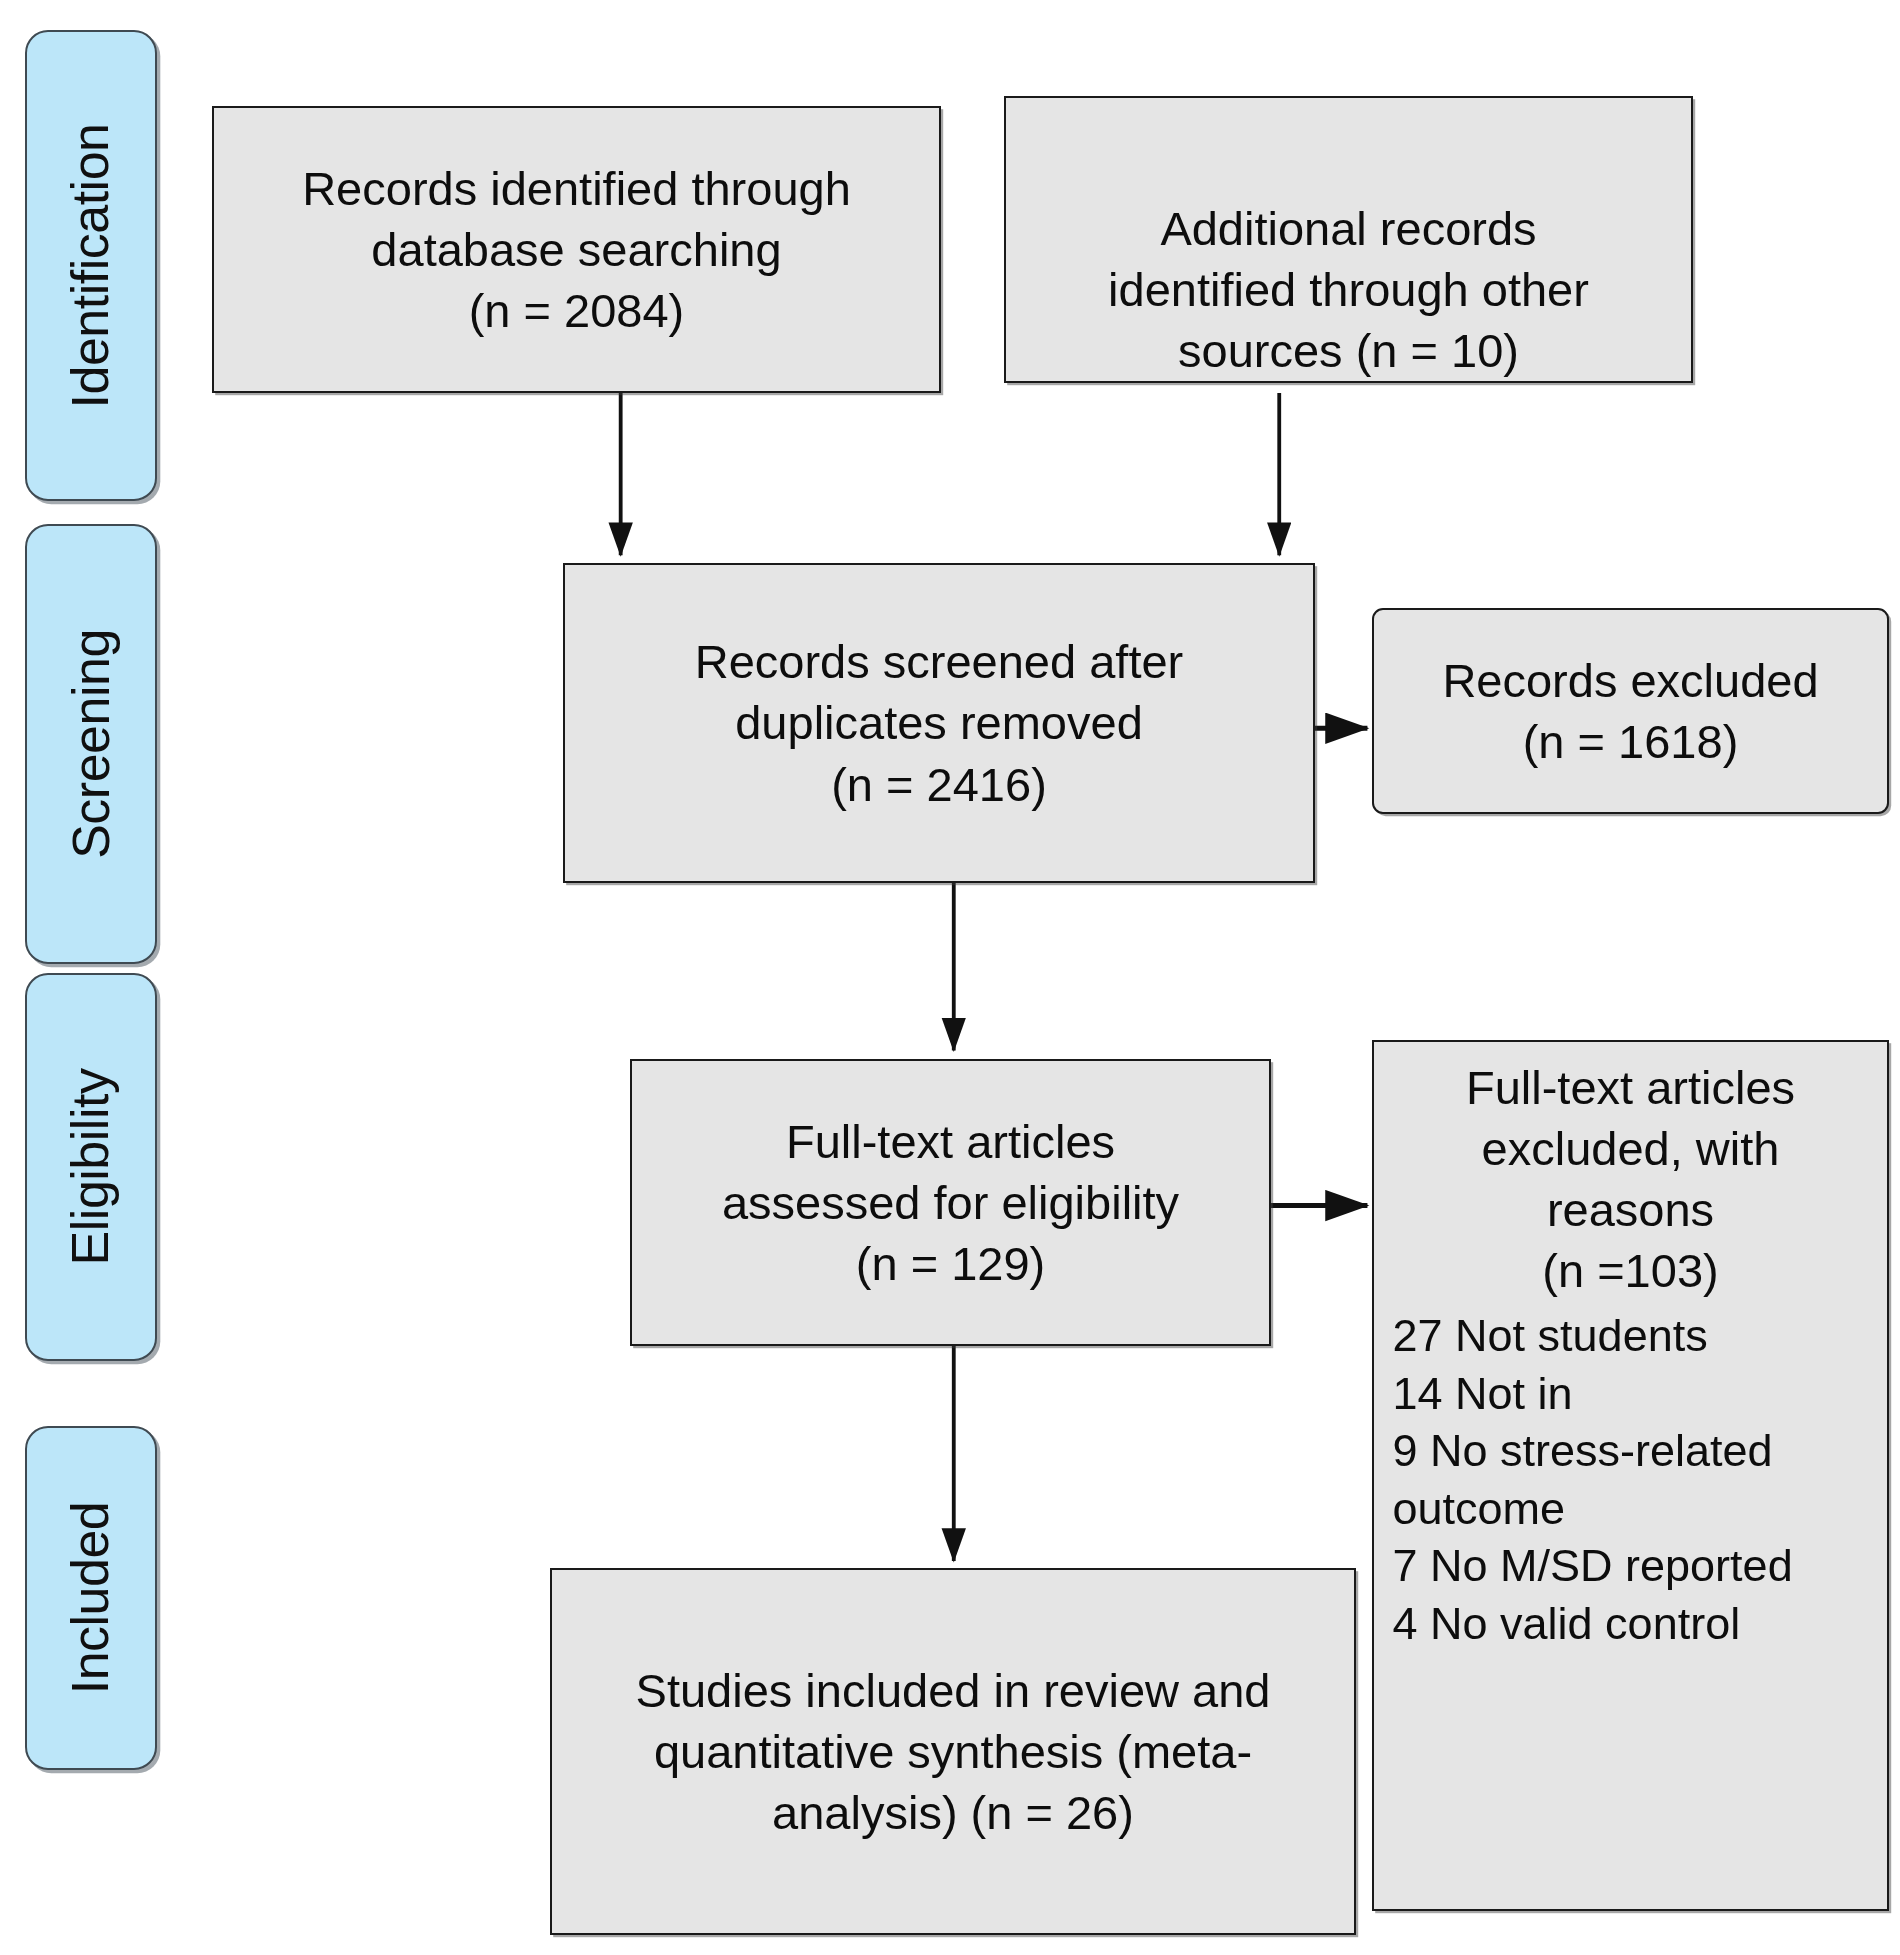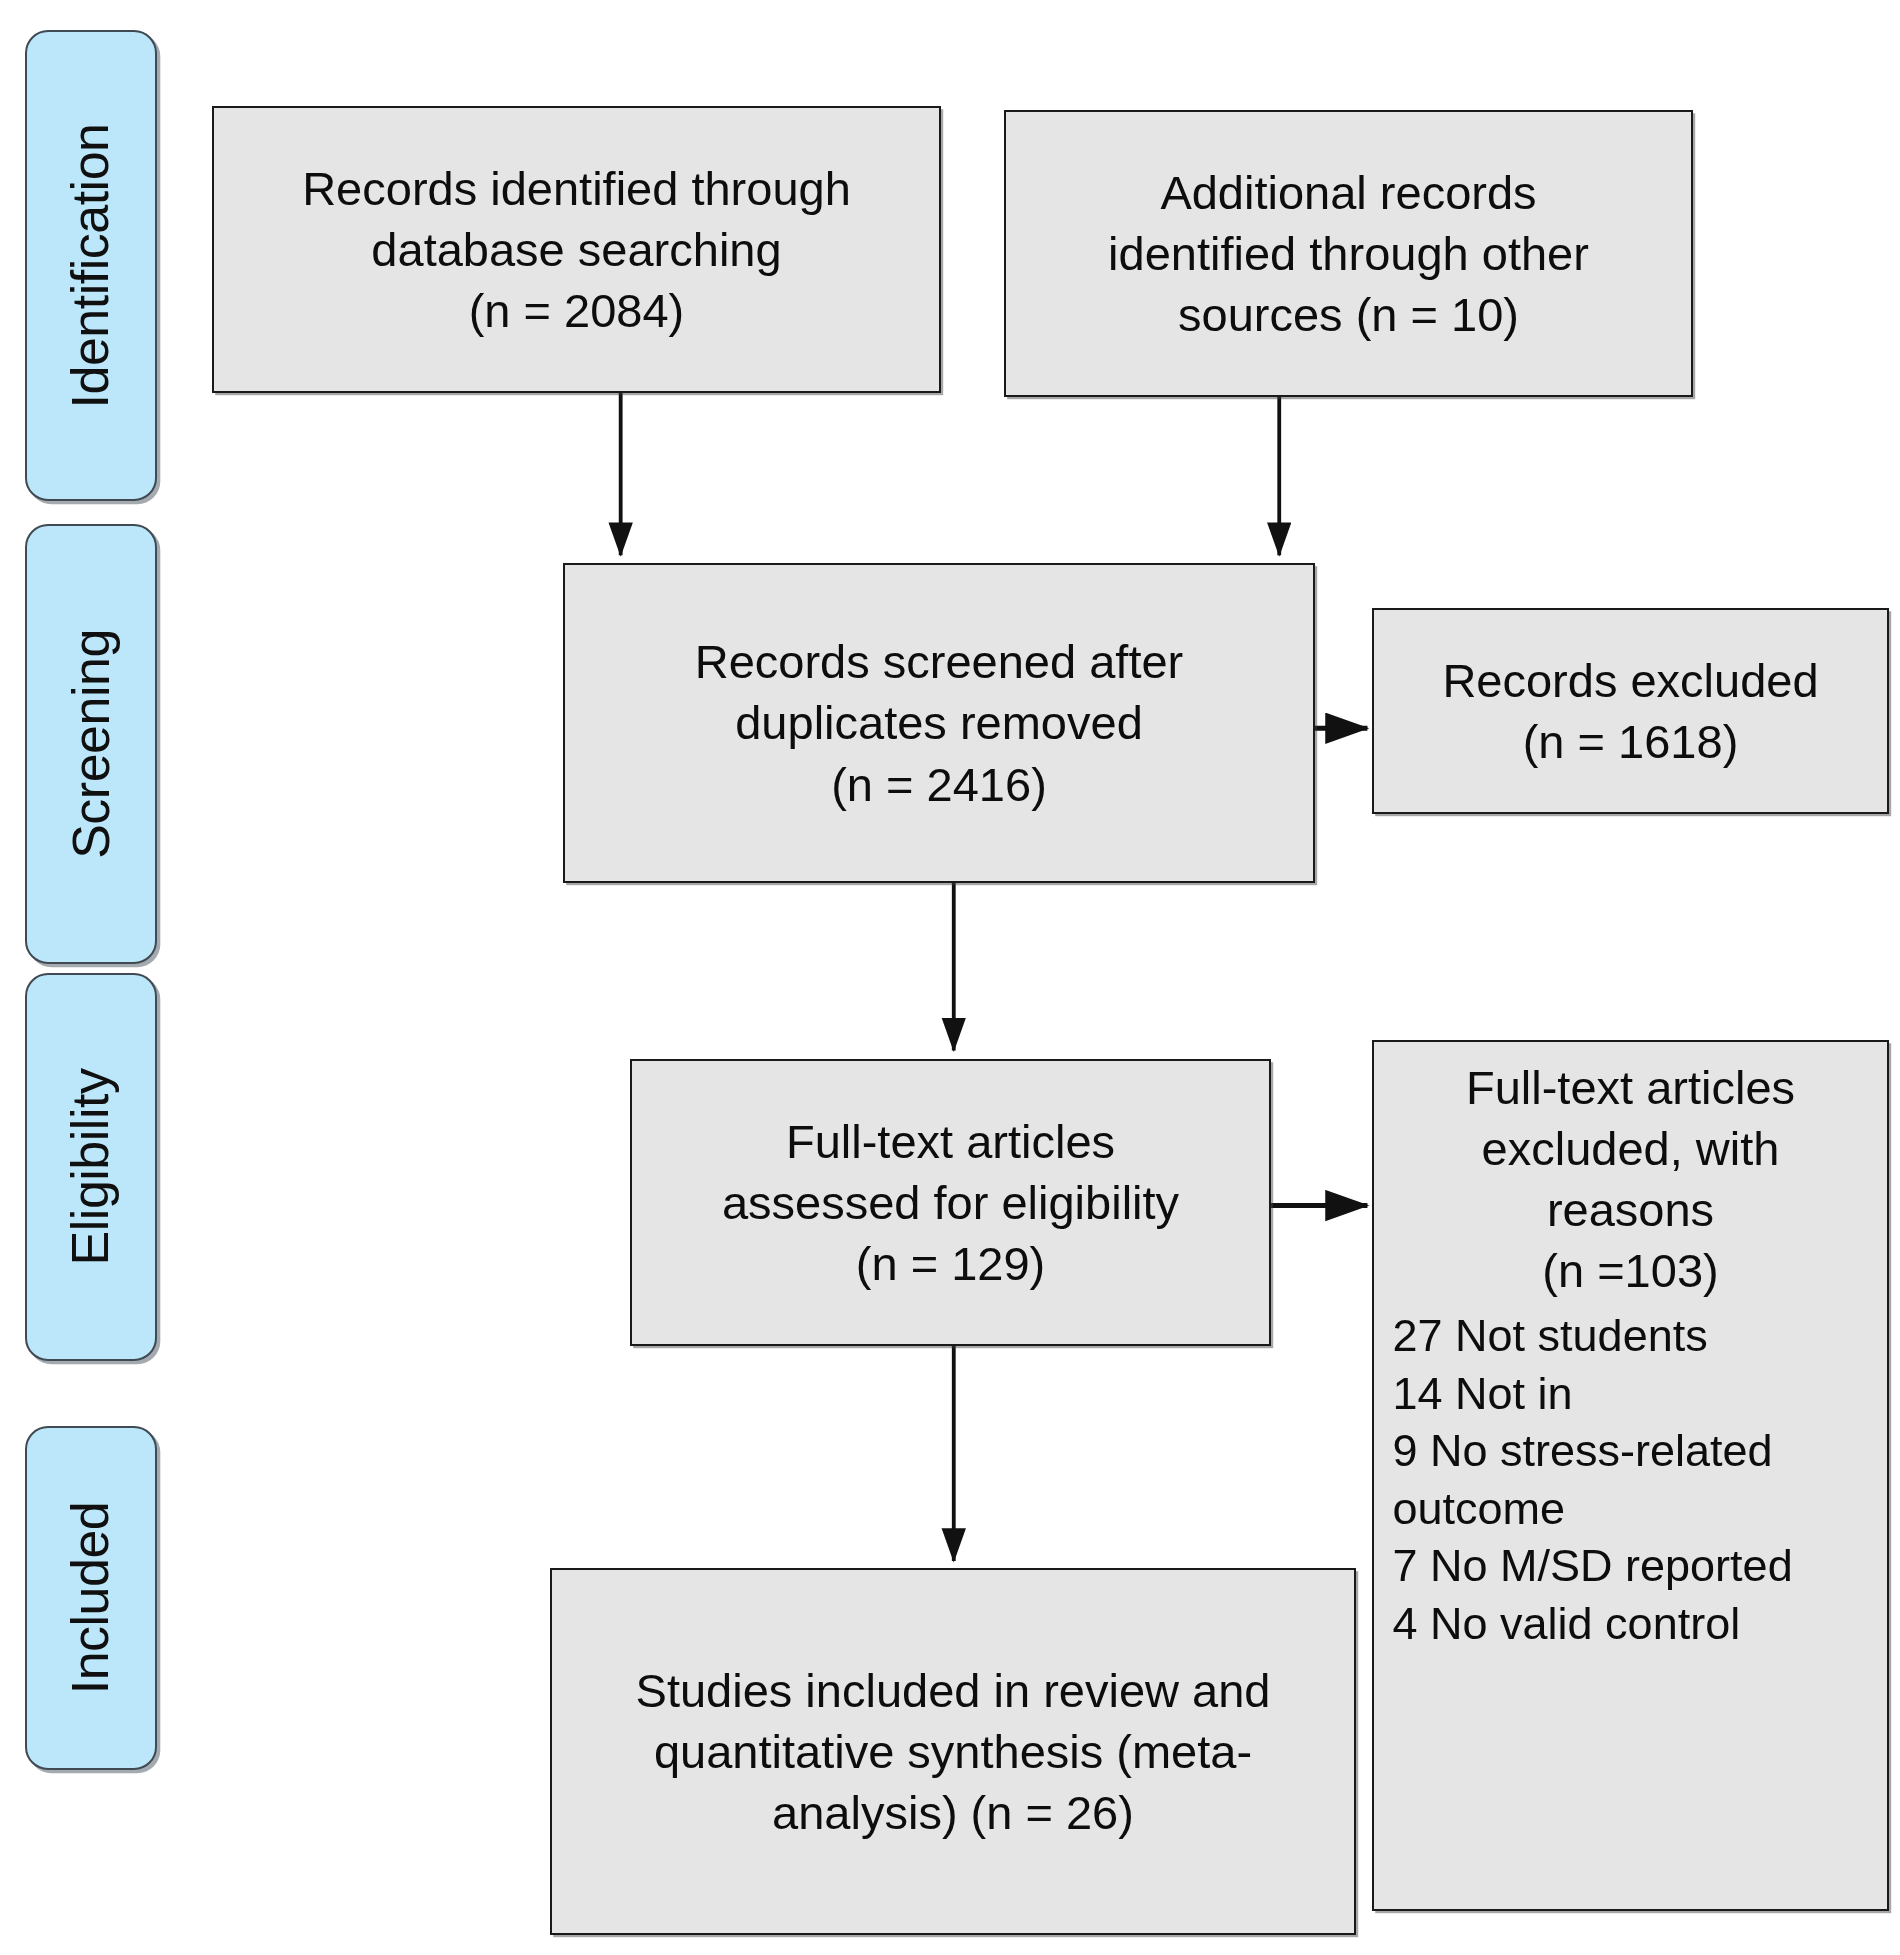--- a/index.html
+++ b/index.html
@@ -132,33 +132,33 @@
 
     <line x1="1752" y1="2472" x2="1752" y2="2868" stroke="#111111" stroke-width="7" marker-end="url(#ah)"></line>
   </svg>
 
   <div class="flowbox" style="left:212px; top:106px; width:729px; height:287px;">
     <div class="boxtext">Records identified through
 database searching
 (n = 2084)</div>
   </div>
 
-  <div class="flowbox" style="left:1004px; top:110px; width:689px; height:287px;">
+  <div class="flowbox" style="left:1004px; top:96px; width:689px; height:287px;align-items:flex-end;">
     <div class="boxtext">Additional records
 identified through other
 sources (n = 10)</div>
   </div>
 
   <div class="flowbox" style="left:563px; top:563px; width:752px; height:320px;">
     <div class="boxtext">Records screened after
 duplicates removed
 (n = 2416)</div>
   </div>
 
-  <div class="flowbox" style="left:1372px; top:608px; width:517px; height:206px;">
+  <div class="flowbox" style="left:1372px; top:608px; width:517px; height:206px;border-radius:11px;">
     <div class="boxtext">Records excluded
 (n = 1618)</div>
   </div>
 
   <div class="flowbox" style="left:630px; top:1059px; width:641px; height:287px;">
     <div class="boxtext">Full-text articles
 assessed for eligibility
 (n = 129)</div>
   </div>
 

